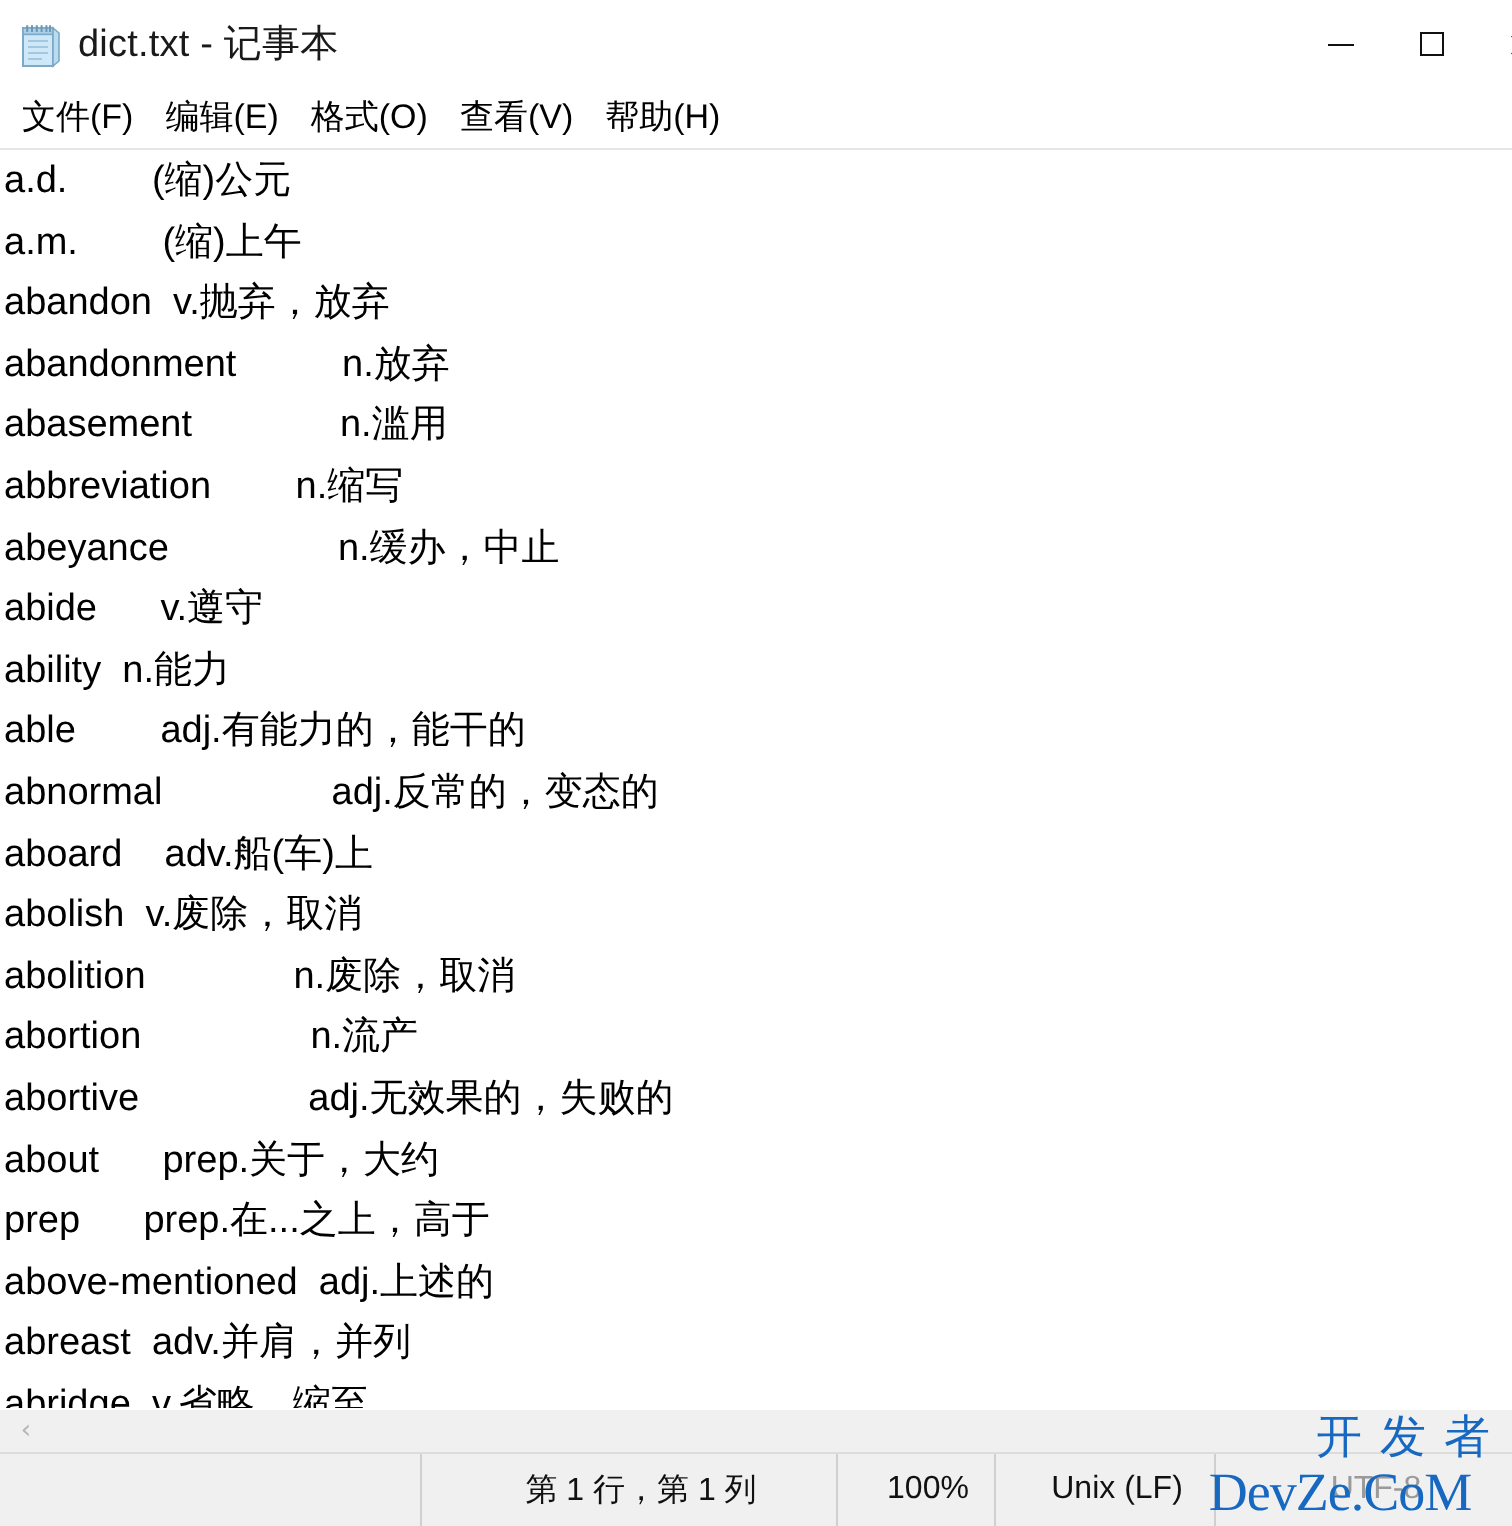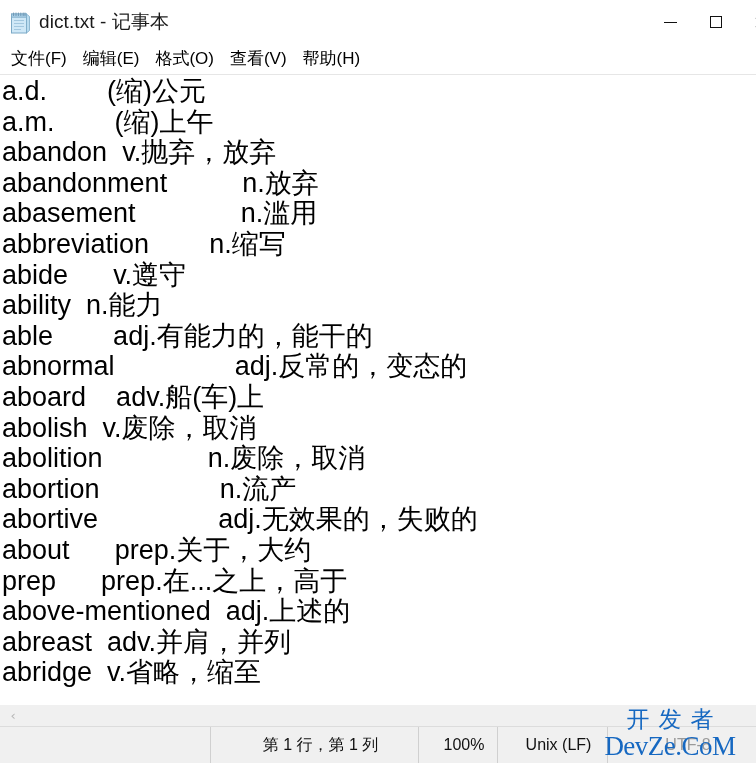--- a/index.html
+++ b/index.html
@@ -128,21 +128,21 @@
   }
   .editor {
     position: absolute;
     left: 0; top: 0; right: 0; bottom: 0;
     padding: 1px 0 0 2px;
     overflow: hidden;
     background: #ffffff;
   }
   .line {
     font-family: "Liberation Sans", "DejaVu Sans", sans-serif;
-    font-size: 27px;
+    font-size: 19px;
     line-height: 30.6px;
     color: #000000;
     white-space: pre;
     letter-spacing: 0px;
   }
 
   
   .hscroll {
     height: 21px;
     min-height: 21px;
@@ -206,20 +206,21 @@
     user-select: none;
     z-index: 50;
   }
   .wm-cn {
     font-size: 23px;
     color: #1668c1;
     letter-spacing: 9px;
     line-height: 26px;
     text-indent: 9px;
     font-family: "DejaVu Sans", sans-serif;
+    text-align: right;
   }
   .wm-en {
     font-size: 27px;
     color: #1668c1;
     line-height: 29px;
     font-family: Liberation Serif, serif;
     letter-spacing: -0.5px;
   }
 </style>
 </head>
@@ -274,20 +275,21 @@
   </div>
 
   <div class="editor-wrap">
     <div class="editor" id="editor">
         <div class="line"><span>a.d.</span><span style="display: inline-block; width: 4ch;"></span><span>(缩)公元</span></div>
         <div class="line"><span>a.m.</span><span style="display: inline-block; width: 4ch;"></span><span>(缩)上午</span></div>
         <div class="line"><span>abandon</span><span style="display: inline-block; width: 1ch;"></span><span>v.抛弃，放弃</span></div>
         <div class="line"><span>abandonment</span><span style="display: inline-block; width: 5ch;"></span><span>n.放弃</span></div>
         <div class="line"><span>abasement</span><span style="display: inline-block; width: 7ch;"></span><span>n.滥用</span></div>
         <div class="line"><span>abbreviation</span><span style="display: inline-block; width: 4ch;"></span><span>n.缩写</span></div>
+        <div class="line"><span>abeyance</span><span style="display: inline-block; width: 8ch;"></span><span>n.缓办，中止</span></div>
         <div class="line"><span>abide</span><span style="display: inline-block; width: 3ch;"></span><span>v.遵守</span></div>
         <div class="line"><span>ability</span><span style="display: inline-block; width: 1ch;"></span><span>n.能力</span></div>
         <div class="line"><span>able</span><span style="display: inline-block; width: 4ch;"></span><span>adj.有能力的，能干的</span></div>
         <div class="line"><span>abnormal</span><span style="display: inline-block; width: 8ch;"></span><span>adj.反常的，变态的</span></div>
         <div class="line"><span>aboard</span><span style="display: inline-block; width: 2ch;"></span><span>adv.船(车)上</span></div>
         <div class="line"><span>abolish</span><span style="display: inline-block; width: 1ch;"></span><span>v.废除，取消</span></div>
         <div class="line"><span>abolition</span><span style="display: inline-block; width: 7ch;"></span><span>n.废除，取消</span></div>
         <div class="line"><span>abortion</span><span style="display: inline-block; width: 8ch;"></span><span>n.流产</span></div>
         <div class="line"><span>abortive</span><span style="display: inline-block; width: 8ch;"></span><span>adj.无效果的，失败的</span></div>
         <div class="line"><span>about</span><span style="display: inline-block; width: 3ch;"></span><span>prep.关于，大约</span></div>

